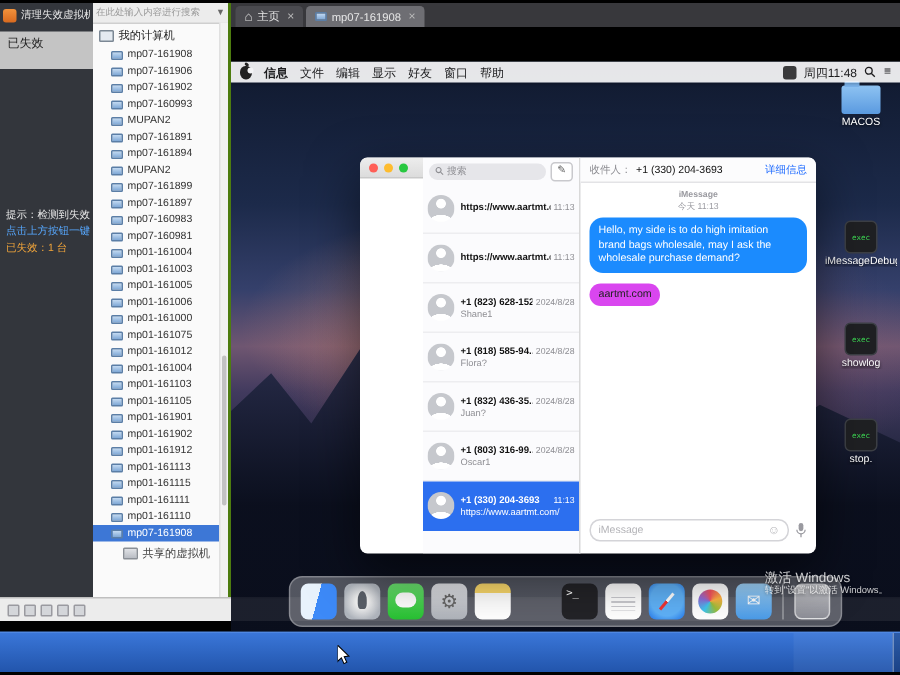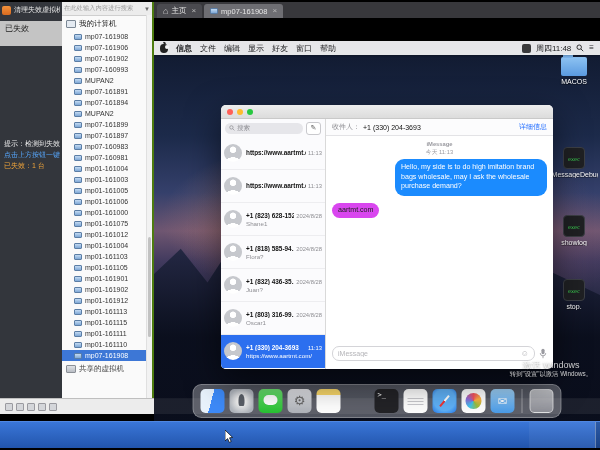--- a/index.html
+++ b/index.html
@@ -20,21 +20,21 @@
   #lib-search-text{font-size:6.3px;color:#9a9a9a;flex:1;white-space:nowrap;overflow:hidden}
   #lib-caret{font-size:6px;color:#666;flex:0 0 auto}
   #tree-root{display:flex;align-items:center;gap:3px;padding:3px 0 2px 4px}
   .comp-ic{width:8px;height:6px;background:#e4eaf1;border:1px solid #7b8794;border-radius:1px;flex:0 0 auto}
   #tree-root-label{font-size:7.5px;color:#222;white-space:nowrap}
   .vm-row{display:flex;align-items:center;gap:3px;height:11px;padding-left:12px}
   .vm-row.selected{background:#3d77d6}
   .vm-row.selected .vm-lb{color:#fff}
   .vm-ic{width:8px;height:6px;border:1px solid #5b7ea6;background:linear-gradient(180deg,#c3daf2,#7fa8d6);border-radius:1px;flex:0 0 auto;box-sizing:border-box}
   .vm-lb{font-size:7px;color:#333;white-space:nowrap;overflow:hidden}
-  #shared-row{display:flex;align-items:center;gap:3px;padding-left:4px;margin-top:3px}
+  #shared-row{display:flex;align-items:center;gap:3px;padding-left:20px;margin-top:3px}
   .shared-ic{width:8px;height:6px;border:1px solid #8a8f96;background:linear-gradient(180deg,#e0e2e6,#b9bdc4);border-radius:1px}
   #shared-label{font-size:7.5px;color:#444;white-space:nowrap}
   #lib-scroll{position:absolute;right:0;top:13px;bottom:0;width:5px;background:#f2f2f2;border-left:1px solid #e0e0e0}
   #lib-scroll-thumb{position:absolute;left:1px;top:58%;height:26%;width:3px;background:#c2c2c2;border-radius:2px}
   
   #tabbar{position:absolute;left:154px;top:2px;right:0;height:16px;background:#38383c;display:flex;align-items:flex-end;padding-left:3px;gap:2px;box-sizing:border-box}
   .tab{display:flex;align-items:center;gap:3px;height:14px;padding:0 6px;background:#4a4a4f;border-radius:3px 3px 0 0}
   .tab.active{background:#6e6e73}
   .tab-lb{font-size:7.5px;color:#e6e6e6;white-space:nowrap}
   .tab-home-ic{font-size:9px;color:#ddd;line-height:1}
@@ -61,22 +61,22 @@
   .mb-glyph{font-size:8px;color:#1c1c1e;line-height:1}
   
   #desktop-icons{position:absolute;right:2px;top:14px;width:48px;bottom:0;z-index:2}
   .desk-icon{position:absolute;left:0;width:48px;text-align:center}
   .folder-ic{width:26px;height:19px;margin:0 auto;background:linear-gradient(180deg,#8ec3f2,#5a9ae0);border-radius:2px;position:relative}
   .folder-ic::before{content:"";position:absolute;top:-3px;left:2px;width:10px;height:4px;background:#7ab2ea;border-radius:1px}
   .script-ic{width:22px;height:22px;margin:0 auto;background:#1f2023;border:1px solid #3c3f45;border-radius:4px;color:#3ddc54;
              font-family:"DejaVu Sans Mono","Liberation Mono",monospace;font-size:5px;line-height:22px;text-align:center;box-sizing:border-box}
   .desk-label{margin-top:2px;font-size:7px;color:#fff;text-shadow:0 1px 2px rgba(0,0,0,.85);white-space:nowrap;overflow:hidden}
   
-  #msg-window{position:absolute;left:67px;top:64px;width:332px;height:264px;background:#fff;border-radius:5px;
-              box-shadow:0 12px 34px rgba(0,0,0,.55);z-index:4;overflow:hidden;display:flex;flex-direction:column}
+  #msg-window{position:absolute;left:86px;top:64px;width:304px;height:264px;background:#fff;border-radius:5px;
+              box-shadow:0 12px 34px rgba(0,0,0,.55);z-index:4;overflow:hidden;display:flex;flex-direction:row}
   #msg-titlebar{height:13px;background:linear-gradient(#ededed,#dcdcdc);border-bottom:1px solid #c9c9c9;
                 display:flex;align-items:center;padding:0 6px;flex:0 0 auto}
   .tl{width:6px;height:6px;border-radius:50%;margin-right:4px;flex:0 0 auto}
   .tl.r{background:#ff5f57}.tl.y{background:#febc2e}.tl.g{background:#28c840}
   #msg-body{flex:1;display:flex;min-height:0}
   #msg-left{width:104px;border-right:1px solid #d9d9d9;background:#fbfbfd;display:flex;flex-direction:column;flex:0 0 auto}
   #msg-left-top{height:18px;display:flex;align-items:center;gap:3px;padding:0 4px;flex:0 0 auto}
   #conv-search{flex:1;height:11px;background:#e6e6ea;border-radius:6px;display:flex;align-items:center;padding:0 4px;gap:2px;min-width:0}
   #conv-search-text{font-size:6.5px;color:#8e8e93;white-space:nowrap;overflow:hidden}
   #compose-btn{width:13px;height:11px;border:1px solid #c9c9cd;border-radius:3px;background:#fff;font-size:7px;line-height:10px;text-align:center;color:#555;flex:0 0 auto}
@@ -130,21 +130,21 @@
   .di-mail{background:linear-gradient(#9fd2f8,#4a9be8);font-size:11px}
   .di-trash{background:linear-gradient(rgba(255,255,255,.6),rgba(198,198,205,.45));border:1px solid rgba(255,255,255,.55)}
   .dock-divider{width:1px;height:24px;background:rgba(255,255,255,.38);margin:0 2px;flex:0 0 auto}
   
   #statusbar{position:absolute;left:0;top:398px;width:600px;height:16px;background:#ececec;border-top:1px solid #bfbfbf;
              display:flex;align-items:center;padding:0 5px;box-sizing:border-box;gap:4px}
   #status-hint{font-size:7.5px;color:#3a3a3a;white-space:nowrap;overflow:hidden;flex:1}
   #status-icons{display:flex;gap:3px;flex:0 0 auto}
   .st-ic{width:8px;height:8px;border-radius:1px;background:#d4d6da;border:1px solid #9a9aa0;box-sizing:border-box}
   
-  #watermark{position:absolute;right:8px;top:360px;text-align:center;z-index:6;color:rgba(255,255,255,0.78);text-shadow:0 1px 2px rgba(0,0,0,.45)}
+  #watermark{position:absolute;right:8px;top:380px;text-align:left;z-index:6;color:rgba(255,255,255,0.78);text-shadow:0 1px 2px rgba(0,0,0,.45)}
   #wm1{font-size:9px;line-height:10px}
   #wm2{font-size:6.3px;line-height:8px}
   
   #taskbar{position:absolute;left:0;top:421px;width:600px;height:26px;background:linear-gradient(180deg,#3a76d8,#2255ac);border-top:1px solid #4f87e2}
   #tray{position:absolute;right:5px;top:0;height:100%;width:66px;background:rgba(255,255,255,0.05)}
   #show-desktop{position:absolute;right:0;top:0;width:4px;height:100%;background:rgba(0,0,0,0.22);border-left:1px solid rgba(255,255,255,.35)}
   #cursor{position:absolute;left:225px;top:430px;z-index:9}
 </style>
 </head>
 <body>

